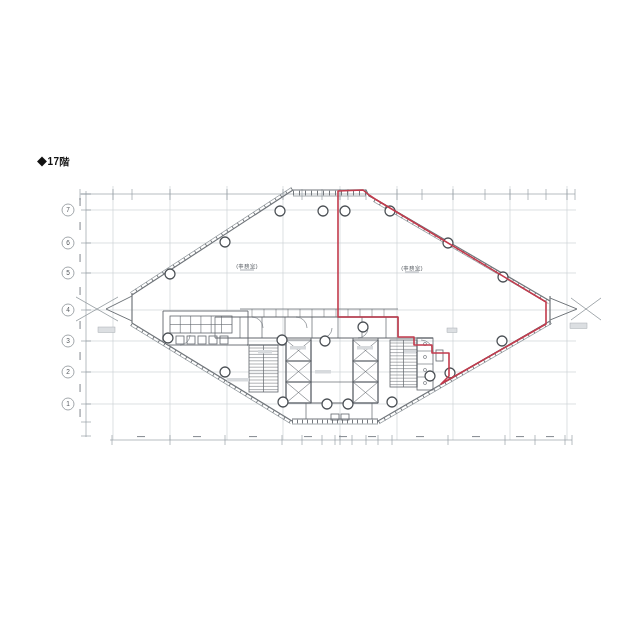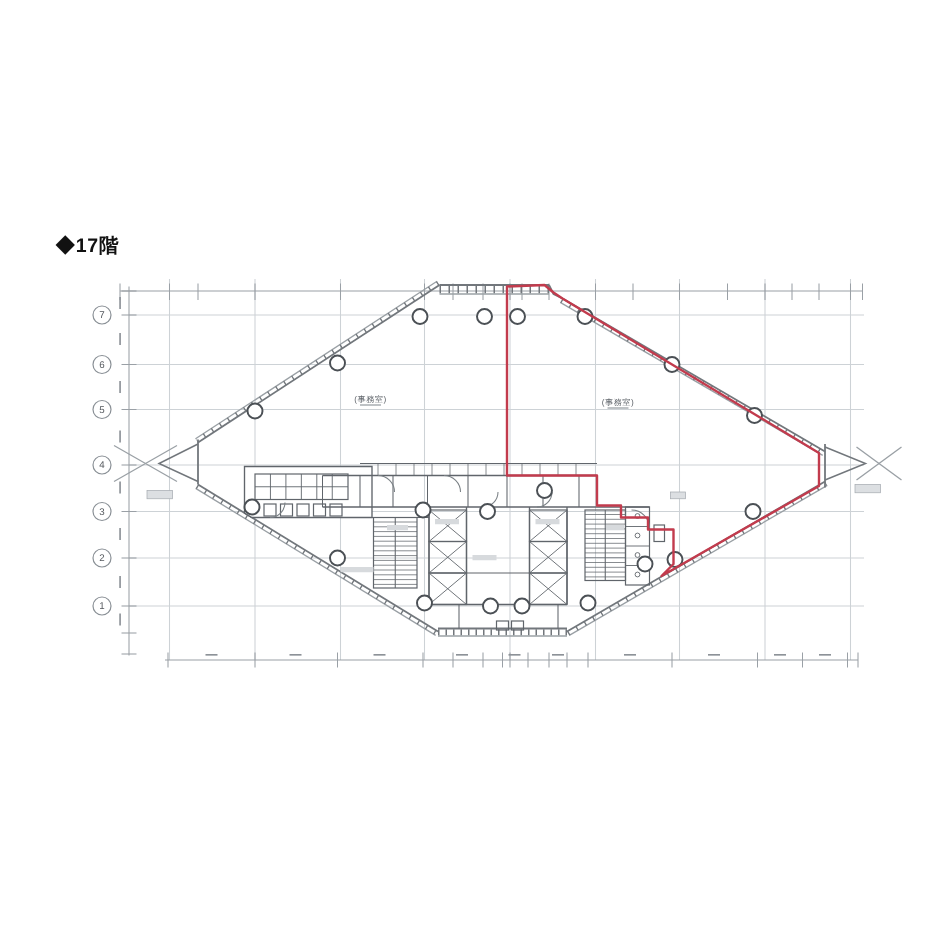--- a/index.html
+++ b/index.html
@@ -3,21 +3,21 @@
 <meta charset="utf-8">
 <style>
   html,body{margin:0;padding:0;}
   body{
     width:630px;height:630px;position:relative;overflow:hidden;
     background:#ffffff;
     font-family:"Liberation Sans", sans-serif;
   }
   #floor-title{
     position:absolute;left:37px;top:155px;
-    font-size:13px;font-weight:bold;color:#111;
+    font-size:10px;font-weight:bold;color:#111;
     letter-spacing:.5px;white-space:nowrap;
   }
   svg{position:absolute;left:0;top:0;}
   text{font-family:"Liberation Sans", sans-serif;}
   .axis-num{font-size:6.5px;fill:#55595e;}
   .room-label{font-size:5.5px;fill:#5d6268;letter-spacing:.3px;}
 </style>
 </head>
 <body>
 

